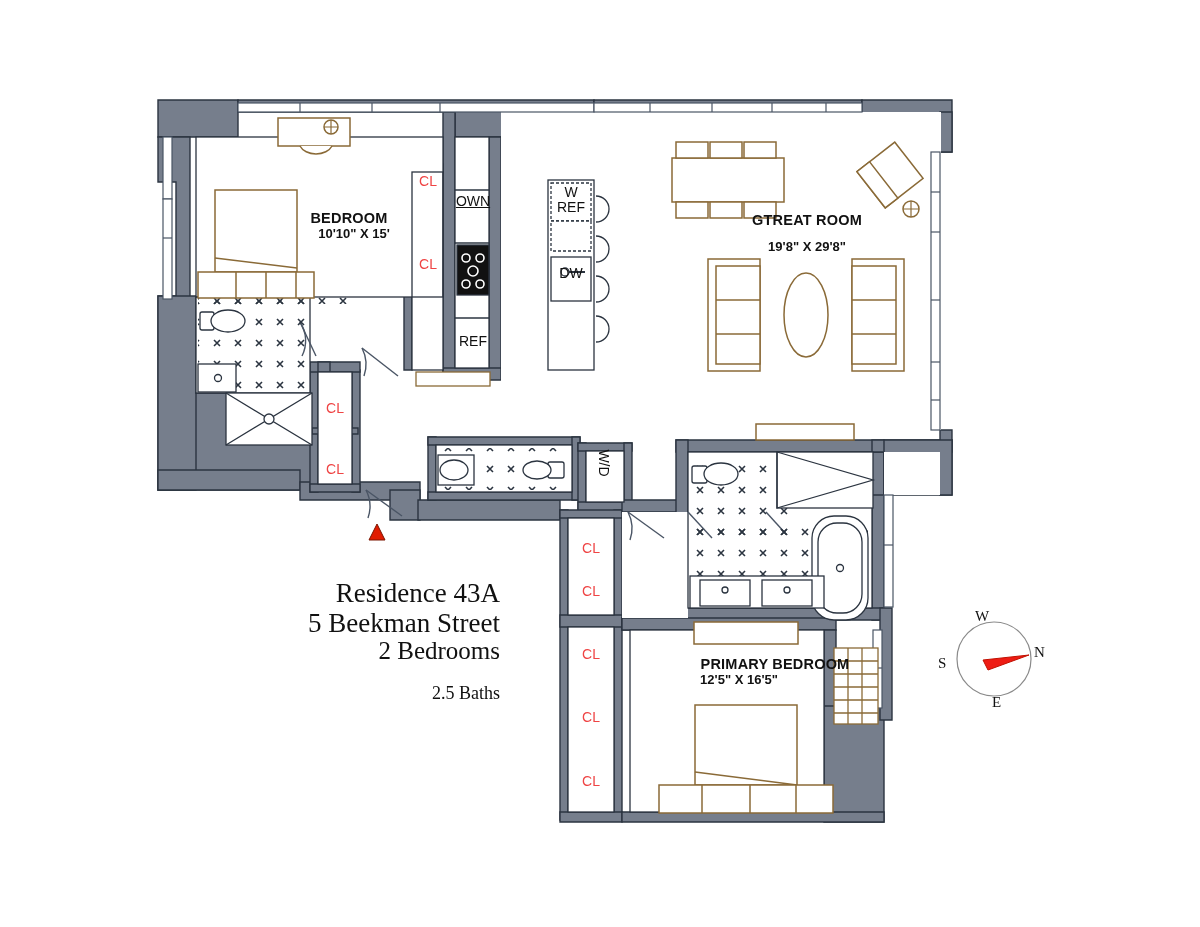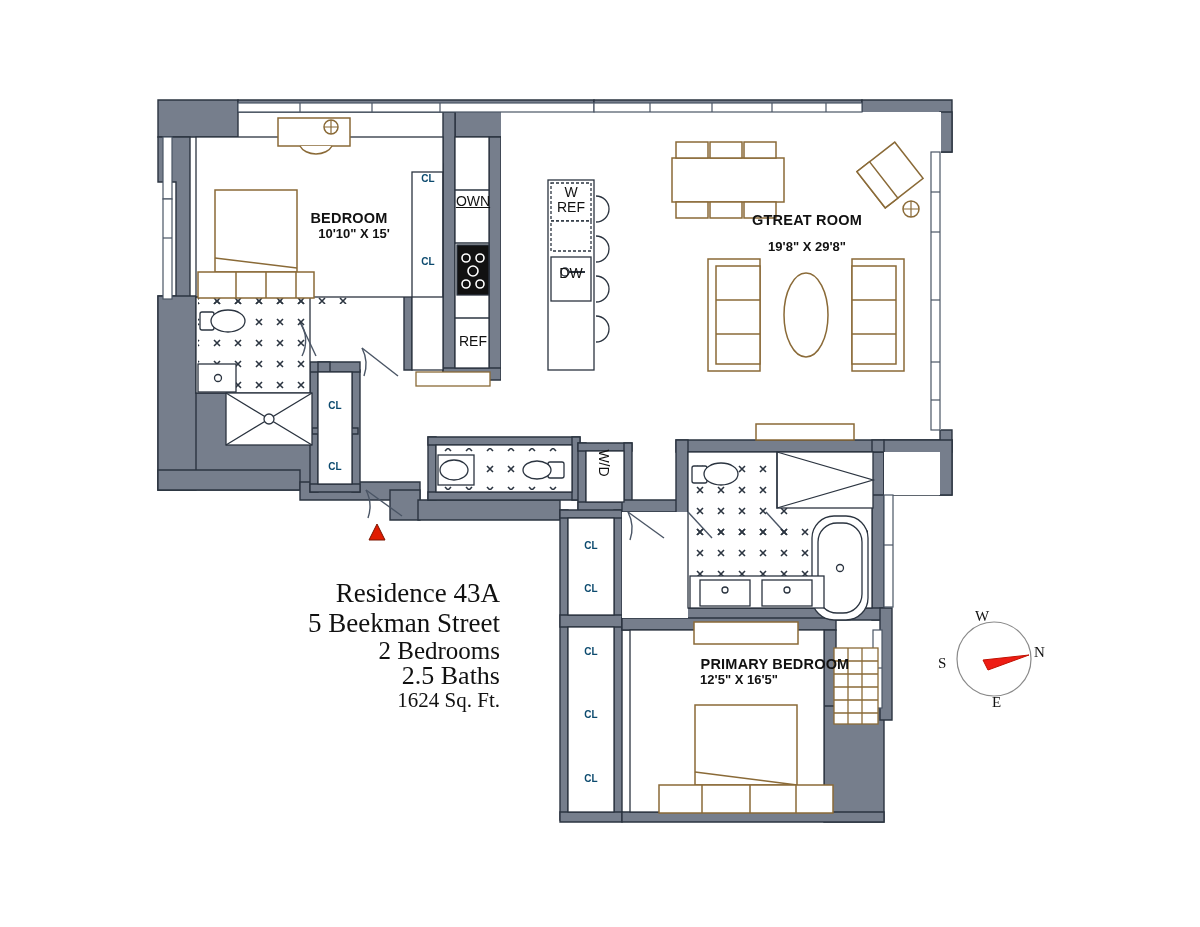--- a/index.html
+++ b/index.html
@@ -2,28 +2,28 @@
 <html><head>
 <meta charset="utf-8">
 <style>
   html,body{margin:0;padding:0;background:#ffffff;}
   body{width:1200px;height:927px;position:relative;overflow:hidden;
        font-family:"Liberation Sans", sans-serif;}
   #plan{position:absolute;inset:0;}
   .txt{position:absolute;white-space:pre;color:#111;}
   .room-label{font-size:14.5px;font-weight:700;letter-spacing:.2px;text-align:center;line-height:15px;color:#111;}
   .room-dim{font-size:13px;font-weight:700;letter-spacing:0px;text-align:center;color:#111;}
-  .cl{font-size:10px;color:#0c4a6e;text-align:center;font-weight:bold;}
+  .cl{font-size:14px;color:#ef4444;text-align:center;}
   .appl{font-size:14px;color:#111;text-align:center;line-height:14px;}
   .title-block{position:absolute;left:200px;top:578px;width:300px;text-align:right;
        font-family:"Liberation Serif", serif;color:#111;}
   .title-block .l1{font-size:27px;line-height:30px;}
   .title-block .l2{font-size:27px;line-height:30px;}
   .title-block .l3{font-size:25px;line-height:25px;}
-  .title-block .l4{font-size:26px;line-height:25px;}
+  .title-block .l4{font-size:18px;line-height:25px;margin-top:18px;}
   .title-block .l5{font-size:21px;line-height:25px;}
   .compass-lbl{position:absolute;font-family:"Liberation Serif", serif;font-size:15px;color:#111;}
 </style>
 </head>
 <body>
 
 <div id="plan">
 
 <svg width="1200" height="927" viewBox="0 0 1200 927">
   <defs>
@@ -368,21 +368,20 @@
 <div class="txt cl" style="left:568px;top:646px;width:46px;">CL</div>
 <div class="txt cl" style="left:568px;top:709px;width:46px;">CL</div>
 <div class="txt cl" style="left:568px;top:773px;width:46px;">CL</div>
 
 
 <div class="title-block">
   <div class="l1">Residence 43A</div>
   <div class="l2">5 Beekman Street</div>
   <div class="l3">2 Bedrooms</div>
   <div class="l4">2.5 Baths</div>
-  <div class="l5">1624 Sq. Ft.</div>
 </div>
 
 
 <div class="compass-lbl" style="left:975px;top:608px;">W</div>
 <div class="compass-lbl" style="left:1034px;top:644px;">N</div>
 <div class="compass-lbl" style="left:938px;top:655px;">S</div>
 <div class="compass-lbl" style="left:992px;top:694px;">E</div>
 
 </div>
 

